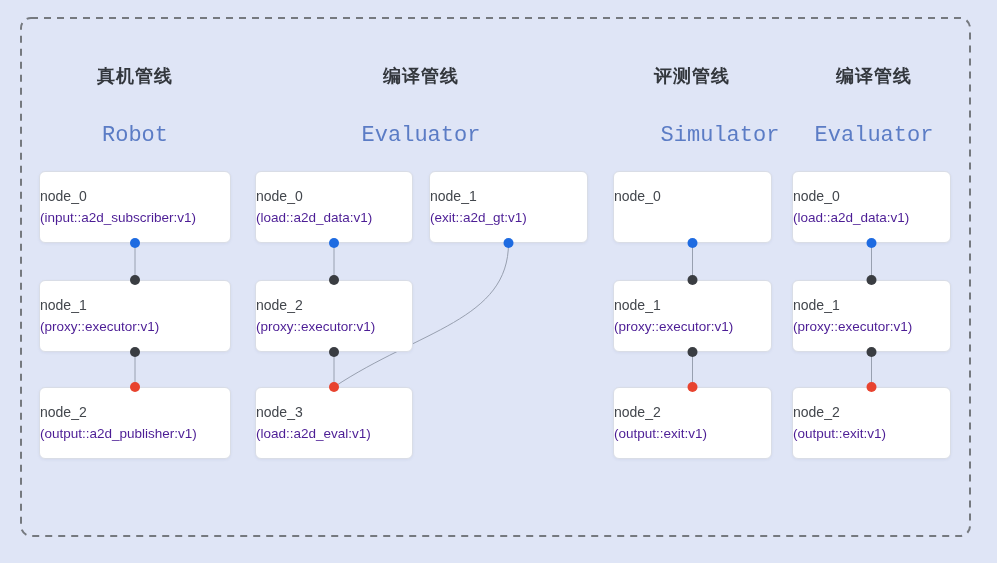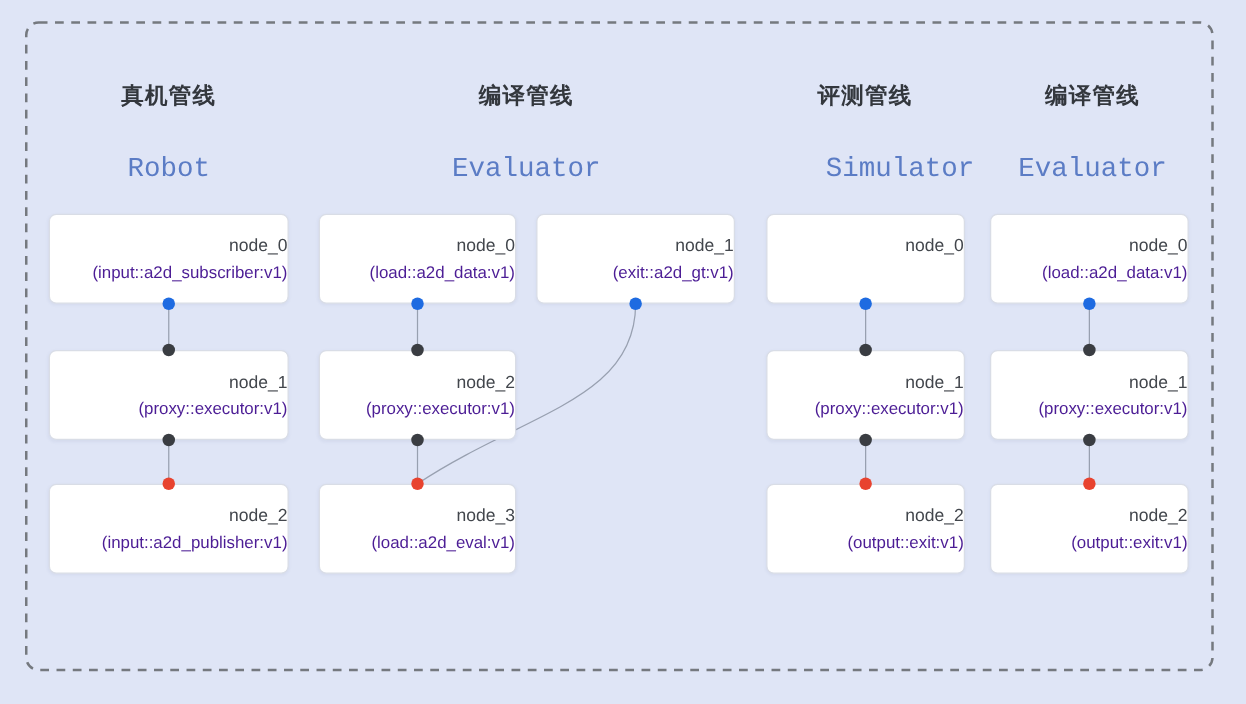--- a/index.html
+++ b/index.html
@@ -45,21 +45,21 @@
     white-space: nowrap;
     font-family: Liberation Mono, monospace;
   }
   .node-box {
     position: absolute;
     box-sizing: border-box;
     background: #ffffff;
     border: 1px solid #d9dde6;
     border-radius: 6px;
     box-shadow: 0 1px 3px rgba(40, 55, 100, 0.06);
-    text-align: right;
+    text-align: left;
     padding-top: 14px;
   }
   .node-name {
     display: block;
     font-size: 14px;
     line-height: 21px;
     color: #42464c;
   }
   .node-type {
     display: block;
@@ -98,21 +98,21 @@
       <div class="node-box" style="left: 39px; top: 171px; width: 192px; height: 72px;">
         <span class="node-name">node_0</span>
         <span class="node-type">(input::a2d_subscriber:v1)</span>
       </div>
       <div class="node-box" style="left: 39px; top: 280px; width: 192px; height: 72px;">
         <span class="node-name">node_1</span>
         <span class="node-type">(proxy::executor:v1)</span>
       </div>
       <div class="node-box" style="left: 39px; top: 387px; width: 192px; height: 72px;">
         <span class="node-name">node_2</span>
-        <span class="node-type">(input::a2d_publisher:v1)</span>
+        <span class="node-type">(output::a2d_publisher:v1)</span>
       </div>
       <div class="node-box" style="left: 255px; top: 171px; width: 158px; height: 72px;">
         <span class="node-name">node_0</span>
         <span class="node-type">(load::a2d_data:v1)</span>
       </div>
       <div class="node-box" style="left: 429px; top: 171px; width: 159px; height: 72px;">
         <span class="node-name">node_1</span>
         <span class="node-type">(exit::a2d_gt:v1)</span>
       </div>
       <div class="node-box" style="left: 255px; top: 280px; width: 158px; height: 72px;">

